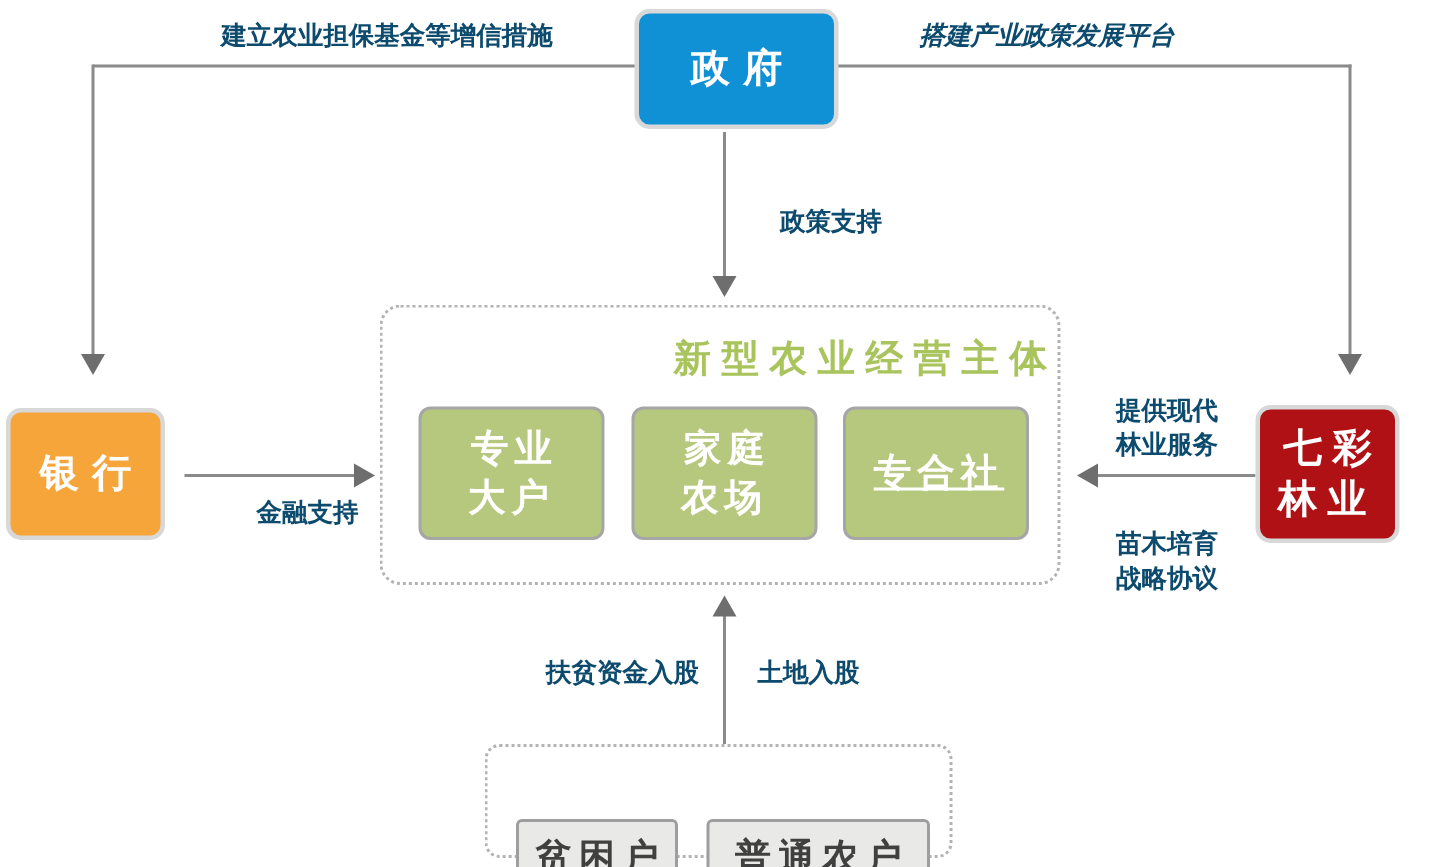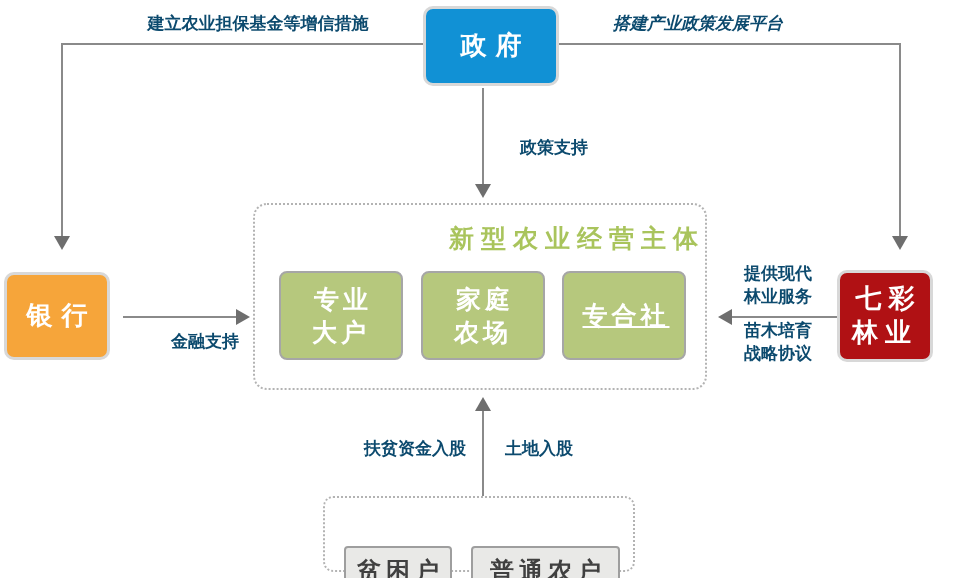--- a/index.html
+++ b/index.html
@@ -110,21 +110,21 @@
     font-weight: bold;
     color: #0c4a6e;
     white-space: pre-line;
     line-height: 1.35;
   }
   .lbl-gov-bank      { left: 92px;  top: 13px; width: 332px; text-align: center; }
   .lbl-gov-forestry  { left: 533px; top: 13px; width: 330px; text-align: center; font-style: italic; }
   .lbl-policy        { left: 508px; top: 137px; margin-left: 12px; }
   .lbl-finance       { left: 148px; top: 331px; margin-left: 23px; }
   .lbl-forestry-top  { left: 744px; top: 263px; width: 84px; text-align: left; }
-  .lbl-forestry-bot  { left: 744px; top: 320px; width: 84px; text-align: left; }
+  .lbl-forestry-bot  { left: 744px; top: 352px; width: 84px; text-align: left; }
   .lbl-poverty       { left: 336px; top: 438px; width: 130px; text-align: right; }
   .lbl-land          { left: 505px; top: 438px; }
 </style>
 </head>
 <body>
 
 <div class="canvas">
 
   <div class="line" style="left:62px; top:43px; width:362px; height:2px;"></div>
   <div class="line" style="left:61px; top:43px; width:2px; height:193px;"></div>

